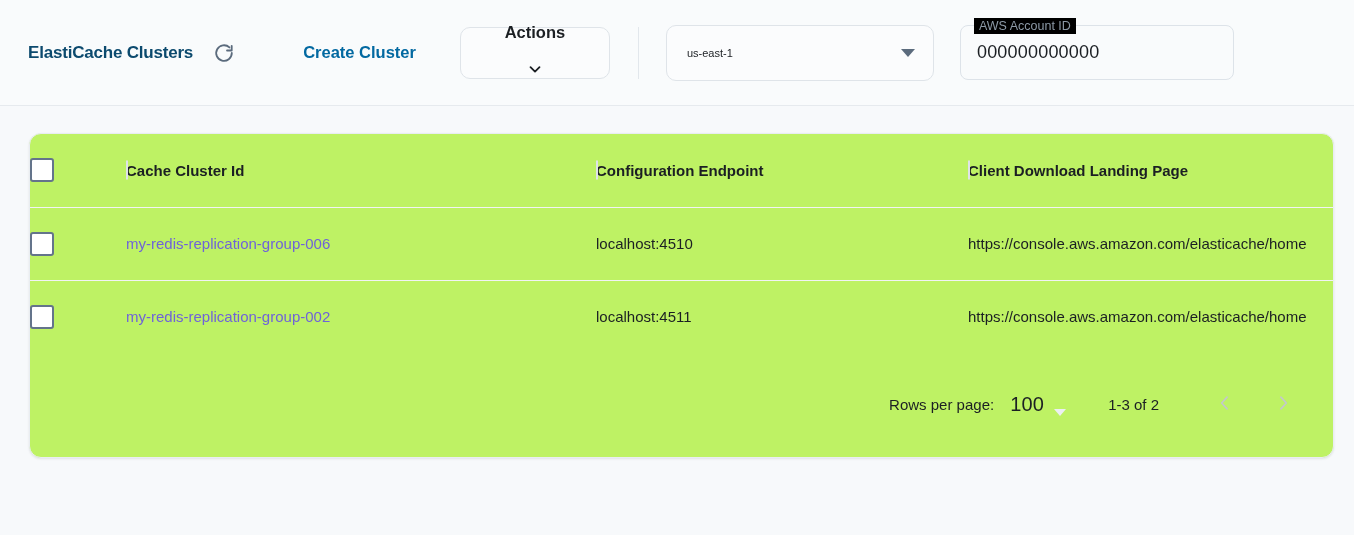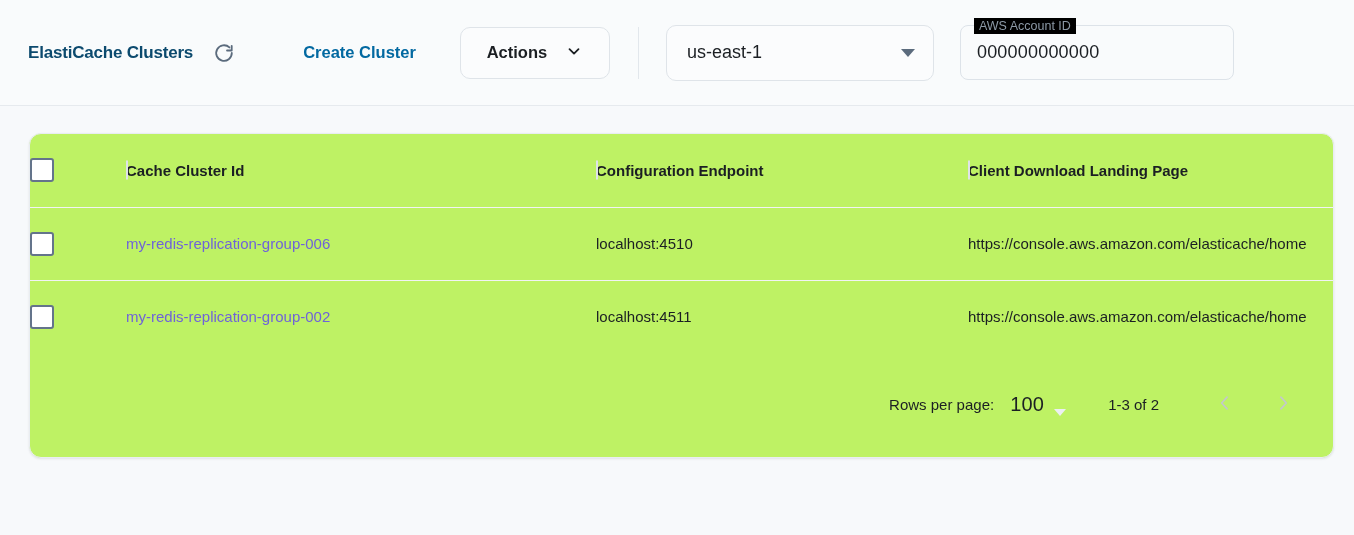--- a/index.html
+++ b/index.html
@@ -63,20 +63,21 @@
     gap: 18px;
     background: #fbfcfd;
     border: 1px solid #dfe4e9;
     border-radius: 10px;
     cursor: pointer;
     font-family: "Liberation Sans", sans-serif;
     font-size: 16.5px;
     font-weight: 700;
     color: #1b1f23;
     white-space: nowrap;
+    flex-direction: column;
   }
 
   .hdr-divider {
     width: 1px;
     height: 52px;
     background: #e2e7ec;
     margin-left: 28px;
   }
 
   .region-select {
@@ -86,21 +87,21 @@
     height: 56px;
     border: 1px solid #dfe4e9;
     border-radius: 10px;
     background: #fbfcfd;
     display: flex;
     align-items: center;
     padding: 0 20px;
     cursor: pointer;
   }
   .region-select .val {
-    font-size: 18px;
+    font-size: 11px;
     color: #1b1f23;
     white-space: nowrap;
   }
   .region-select .caret {
     position: absolute;
     right: 18px;
     top: 50%;
     transform: translateY(-50%);
     width: 0; height: 0;
     border-left: 7px solid transparent;

